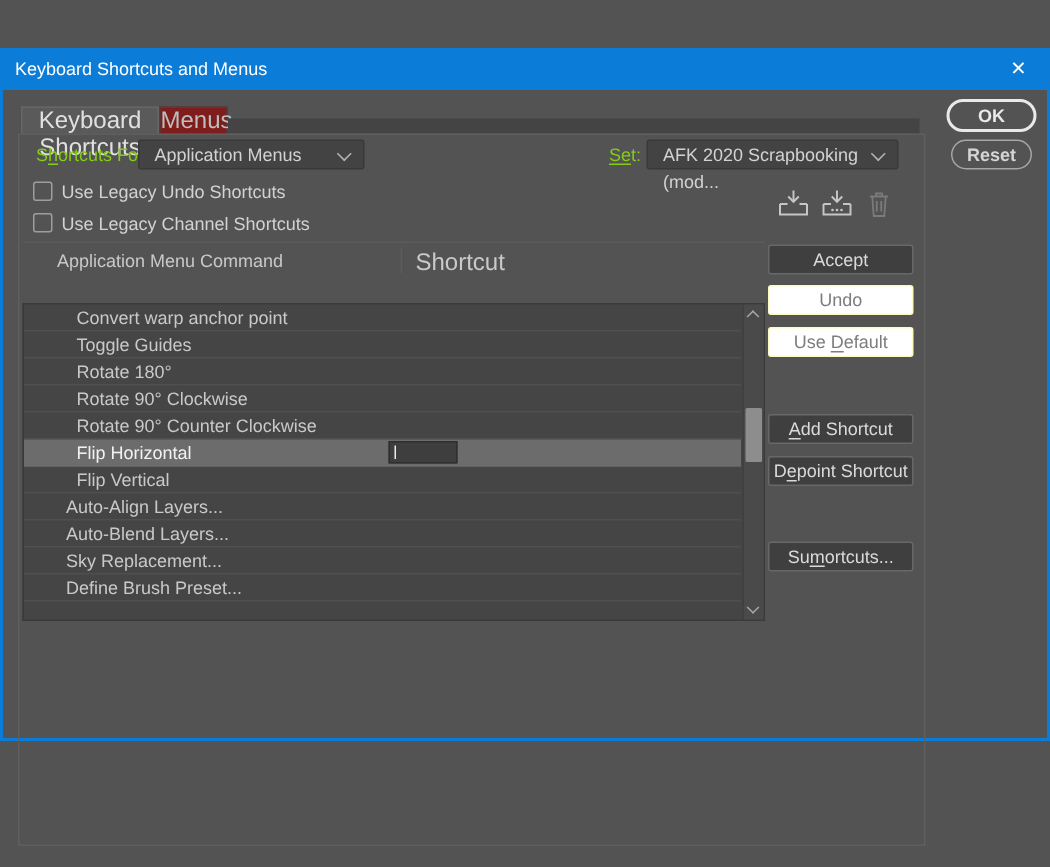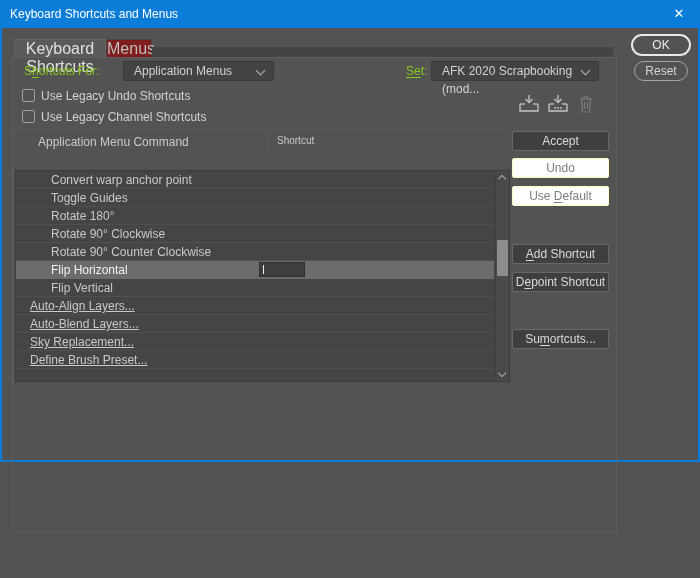--- a/index.html
+++ b/index.html
@@ -1,20 +1,20 @@
 <!DOCTYPE html>
 <html><head>
 <meta charset="utf-8">
 <style>
   * { margin:0; padding:0; box-sizing:border-box; }
   html,body { width:700px; height:578px; }
   body { font-family:"Liberation Sans", sans-serif; background:#535353; overflow:hidden; }
 
   .dialog { position:relative; width:700px; height:462px; background:#535353;
-            box-shadow: inset 0 0 0 2px #0c7cd9; }
+            box-shadow: inset 0 0 0 2px #0c7cd9; margin-top: 32px; }
 
   
   .titlebar { position:absolute; left:0; top:0; width:700px; height:28px; background:#0c7cd9; }
   .titlebar .title { position:absolute; left:10px; top:0; line-height:28px; font-size:12px; color:#ffffff; }
   .close-btn { position:absolute; right:0; top:0; width:42px; height:28px; text-align:center;
                line-height:28px; color:#ffffff; font-size:13px; cursor:default; }
 
   
   .tab { position:absolute; top:39px; height:18px; font-size:16px; line-height:18px; text-align:center; }
   .tab.active { left:14px; width:92px; background:#5a5a5a; color:#e0e0e0; border:1px solid #666;
@@ -28,21 +28,21 @@
            border:1px solid #5f5f5f; }
 
   
   .lbl { position:absolute; font-size:12px; color:#84cc16; }
   .mn { text-decoration:underline; text-underline-offset:2px; }
   .dropdown { position:absolute; height:20px; background:#434343; border:1px solid #393939;
               border-radius:2px; font-size:12px; color:#d2d2d2; line-height:18px; padding-left:10px; }
   .dropdown .chev { position:absolute; right:9px; top:5px; width:7px; height:7px;
                     border-right:1.5px solid #b5b5b5; border-bottom:1.5px solid #b5b5b5;
                     transform:rotate(45deg); }
-  #dd-shortcuts-for { left:123px; top:61px; width:151px; }
+  #dd-shortcuts-for { left:92px; top:61px; width:151px; }
   #dd-set { left:431px; top:61px; width:168px; }
   #lbl-shortcuts-for { left:24px; top:64px; }
   #lbl-set { left:406px; top:64px; }
 
   
   .checkline { position:absolute; left:22px; height:14px; }
   .checkbox { position:absolute; left:0; top:0; width:13px; height:13px; border:1px solid #9e9e9e;
               border-radius:2px; background:transparent; }
   .checklabel { position:absolute; left:19px; top:0; font-size:12px; color:#d2d2d2; white-space:nowrap; }
 
@@ -50,29 +50,29 @@
   .set-icon { position:absolute; top:93px; width:24px; height:22px; }
   #icon-save-set { left:517px; }
   #icon-new-set  { left:546px; }
   #icon-delete-set { left:576px; }
 
   
   .col-header { position:absolute; left:15px; top:129px; width:495px; height:23px;
                 border-top:1px solid #5c5c5c; }
   .col-header .divider { position:absolute; left:252px; top:3px; width:1px; height:17px; background:#5c5c5c; }
   .col-header .h1 { position:absolute; left:23px; top:5px; font-size:12px; color:#c9c9c9; }
-  .col-header .h2 { position:absolute; left:262px; top:5px; font-size:10px; color:#c9c9c9; }
+  .col-header .h2 { position:absolute; left:262px; top:5px; font-size:16px; color:#c9c9c9; }
 
   
   .list { position:absolute; left:15px; top:170px; width:495px; height:212px;
           background:#454545; border:1px solid #3a3a3a; }
   .rows { position:absolute; left:0; top:0; right:15px; bottom:0; overflow:hidden; }
   .row { position:relative; height:18px; line-height:18px; border-bottom:1px solid #4f4f4f;
          font-size:12px; color:#c9c9c9; white-space:nowrap; }
-  .row.indent1 { padding-left:14px;text-decoration:underline; }
+  .row.indent1 { padding-left:28px; }
   .row.indent2 { padding-left:35px; }
   .row.selected { background:#6c6c6c; color:#f2f2f2; border-bottom-color:#6c6c6c; }
   .shortcut-input { position:absolute; left:243px; top:1px; width:46px; height:15px;
                     background:#3e3e3e; border:1px solid #2f2f2f; }
   .caret { position:absolute; left:3px; top:2px; width:1px; height:9px; background:#ececec; }
 
   
   .scrollbar { position:absolute; right:0; top:0; bottom:0; width:14px; background:#4a4a4a;
                border-left:1px solid #3f3f3f; }
   .sb-chev { position:absolute; left:3px; width:6px; height:6px;
@@ -88,21 +88,21 @@
   .side-btn.enabled { background:#3f3f3f; border:1px solid #686868; color:#dadada; }
   .side-btn.disabled { background:#ffffff; border:1px solid #fef9c3; color:#7d7d7d; }
   #btn-accept { top:131px; }
   #btn-undo { top:158px; }
   #btn-use-default { top:186px; }
   #btn-add-shortcut { top:244px; }
   #btn-delete-shortcut { top:272px; }
   #btn-summarize { top:329px; }
 
   
-  .pill { position:absolute; text-align:center; background:transparent; }
+  .pill { position:absolute; text-align:center; background:transparent;font-weight:bold; }
   #btn-ok { left:631px; top:34px; width:60px; height:22px; border:2px solid #e9e9e9;
             border-radius:12px; color:#e9e9e9; font-size:12px; line-height:18px; }
   #btn-reset { left:634px; top:61px; width:54px; height:20px; border:1px solid #a6a6a6;
                border-radius:10px; color:#d4d4d4; font-size:12px; line-height:18px; }
 
   svg .st { fill:none; stroke:#c6c6c6; stroke-width:1.3; }
   svg .st-dim { fill:none; stroke:#7b7b7b; stroke-width:1.2; }
   svg .dot { fill:#c6c6c6; }
 </style>
 </head>

